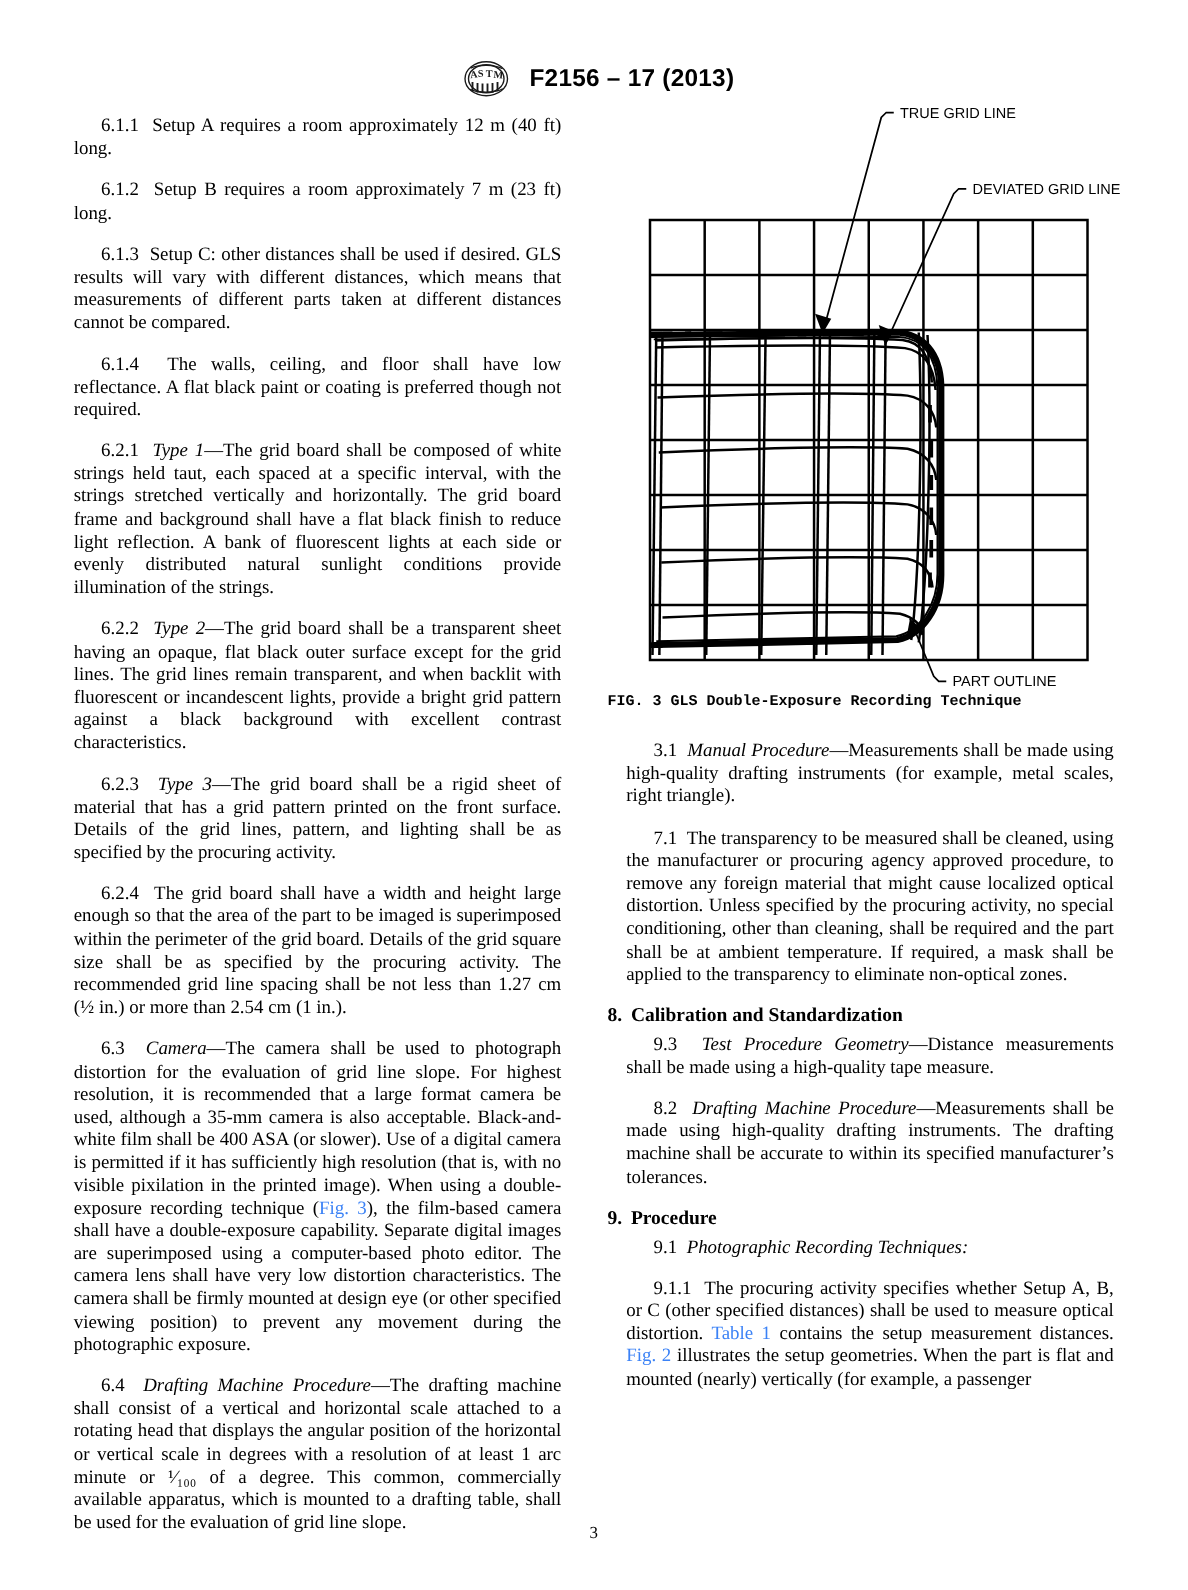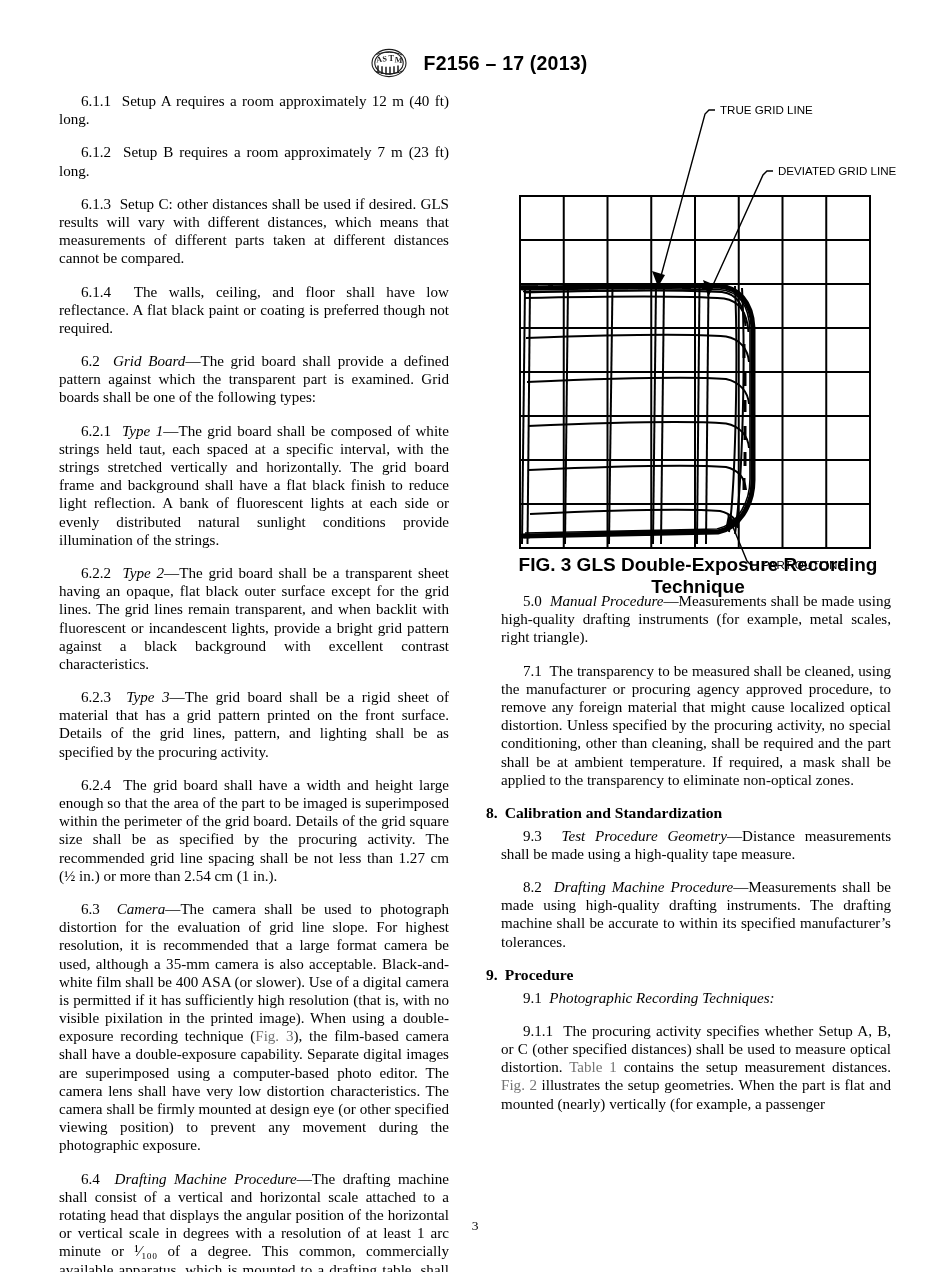--- a/index.html
+++ b/index.html
@@ -76,39 +76,38 @@
     font-family: "Liberation Serif", "DejaVu Serif", serif;
     font-weight: bold;
     font-size: 15.6px;
     margin: 14px 0 4px 0;
     text-indent: 0;
     text-align: left;
   }
   h3.sec .secnum { margin-right: 7px; }
 
   .it { font-style: italic; }
-  .xref { color: #737373; }
+  .xref { color: #3b82f6; }
 
   
   .figure-block {
     position: absolute;
     left: 486px;
-    top: 100px;
+    top: 80px;
     width: 424px;
     height: 492px;
   }
   .figure-caption {
     position: absolute;
     left: 486px;
     top: 554px;
     width: 424px;
-    text-align: center;
-    font-family: Liberation Sans, sans-serif;
+    font-family: Liberation Mono, monospace;
     font-weight: bold;
-    font-size: 19px;
+    font-size: 12px;
   }
   .fig-svg { display: block; }
 
   
   .page-number {
     position: absolute;
     left: 0;
     top: 1218px;
     width: 950px;
     text-align: center;
@@ -153,21 +152,20 @@
   <div class="col col-left">
 
     <p class="para nogap"><span>6.1.1</span>&nbsp; <span>Setup A requires a room approximately 12 m (40 ft) long.</span></p>
 
     <p class="para nogap"><span>6.1.2</span>&nbsp; <span>Setup B requires a room approximately 7 m (23 ft) long.</span></p>
 
     <p class="para nogap"><span>6.1.3</span>&nbsp; <span>Setup C: other distances shall be used if desired. GLS results will vary with different distances, which means that measurements of different parts taken at different distances cannot be compared.</span></p>
 
     <p class="para nogap"><span>6.1.4</span>&nbsp; <span>The walls, ceiling, and floor shall have low reflectance. A flat black paint or coating is preferred though not required.</span></p>
 
-    <p class="para gap"><span>6.2</span>&nbsp; <span class="it">Grid Board</span><span>—The grid board shall provide a defined pattern against which the transparent part is examined. Grid boards shall be one of the following types:</span></p>
 
     <p class="para nogap"><span>6.2.1</span>&nbsp; <span class="it">Type 1</span><span>—The grid board shall be composed of white strings held taut, each spaced at a specific interval, with the strings stretched vertically and horizontally. The grid board frame and background shall have a flat black finish to reduce light reflection. A bank of fluorescent lights at each side or evenly distributed natural sunlight conditions provide illumination of the strings.</span></p>
 
     <p class="para nogap"><span>6.2.2</span>&nbsp; <span class="it">Type 2</span><span>—The grid board shall be a transparent sheet having an opaque, flat black outer surface except for the grid lines. The grid lines remain transparent, and when backlit with fluorescent or incandescent lights, provide a bright grid pattern against a black background with excellent contrast characteristics.</span></p>
 
     <p class="para nogap"><span>6.2.3</span>&nbsp; <span class="it">Type 3</span><span>—The grid board shall be a rigid sheet of material that has a grid pattern printed on the front surface. Details of the grid lines, pattern, and lighting shall be as specified by the procuring activity.</span></p>
 
     <p class="para nogap"><span>6.2.4</span>&nbsp; <span>The grid board shall have a width and height large enough so that the area of the part to be imaged is superimposed within the perimeter of the grid board. Details of the grid square size shall be as specified by the procuring activity. The recommended grid line spacing shall be not less than 1.27 cm (½ in.) or more than 2.54 cm (1 in.).</span></p>
 
     <p class="para gap"><span>6.3</span>&nbsp; <span class="it">Camera</span><span>—The camera shall be used to photograph distortion for the evaluation of grid line slope. For highest resolution, it is recommended that a large format camera be used, although a 35-mm camera is also acceptable. Black-and-white film shall be 400 ASA (or slower). Use of a digital camera is permitted if it has sufficiently high resolution (that is, with no visible pixilation in the printed image). When using a double-exposure recording technique (</span><span class="xref">Fig. 3</span><span>), the film-based camera shall have a double-exposure capability. Separate digital images are superimposed using a computer-based photo editor. The camera lens shall have very low distortion characteristics. The camera shall be firmly mounted at design eye (or other specified viewing position) to prevent any movement during the photographic exposure.</span></p>
@@ -281,21 +279,21 @@
       <text class="fig-label" x="234" y="14" font-family="'Liberation Sans','DejaVu Sans',sans-serif" font-size="11.6" fill="#000">TRUE GRID LINE</text>
       <text class="fig-label" x="292" y="75" font-family="'Liberation Sans','DejaVu Sans',sans-serif" font-size="11.6" fill="#000">DEVIATED GRID LINE</text>
       <text class="fig-label" x="276" y="469" font-family="'Liberation Sans','DejaVu Sans',sans-serif" font-size="11.6" fill="#000">PART OUTLINE</text>
     </svg>
   </div>
 
   <div class="figure-caption">FIG. 3 GLS Double-Exposure Recording Technique</div>
 
   <div class="col col-right" style="top:592px;">
 
-    <p class="para nogap"><span>5.0</span>&nbsp; <span class="it">Manual Procedure</span><span>—Measurements shall be made using high-quality drafting instruments (for example, metal scales, right triangle).</span></p>
+    <p class="para nogap"><span>3.1</span>&nbsp; <span class="it">Manual Procedure</span><span>—Measurements shall be made using high-quality drafting instruments (for example, metal scales, right triangle).</span></p>
 
 
     <p class="para nogap"><span>7.1</span>&nbsp; <span>The transparency to be measured shall be cleaned, using the manufacturer or procuring agency approved procedure, to remove any foreign material that might cause localized optical distortion. Unless specified by the procuring activity, no special conditioning, other than cleaning, shall be required and the part shall be at ambient temperature. If required, a mask shall be applied to the transparency to eliminate non-optical zones.</span></p>
 
     <h3 class="sec"><span class="secnum">8.</span><span>Calibration and Standardization</span></h3>
 
     <p class="para nogap"><span>9.3</span>&nbsp; <span class="it">Test Procedure Geometry</span><span>—Distance measurements shall be made using a high-quality tape measure.</span></p>
 
     <p class="para gap"><span>8.2</span>&nbsp; <span class="it">Drafting Machine Procedure</span><span>—Measurements shall be made using high-quality drafting instruments. The drafting machine shall be accurate to within its specified manufacturer’s tolerances.</span></p>
 

